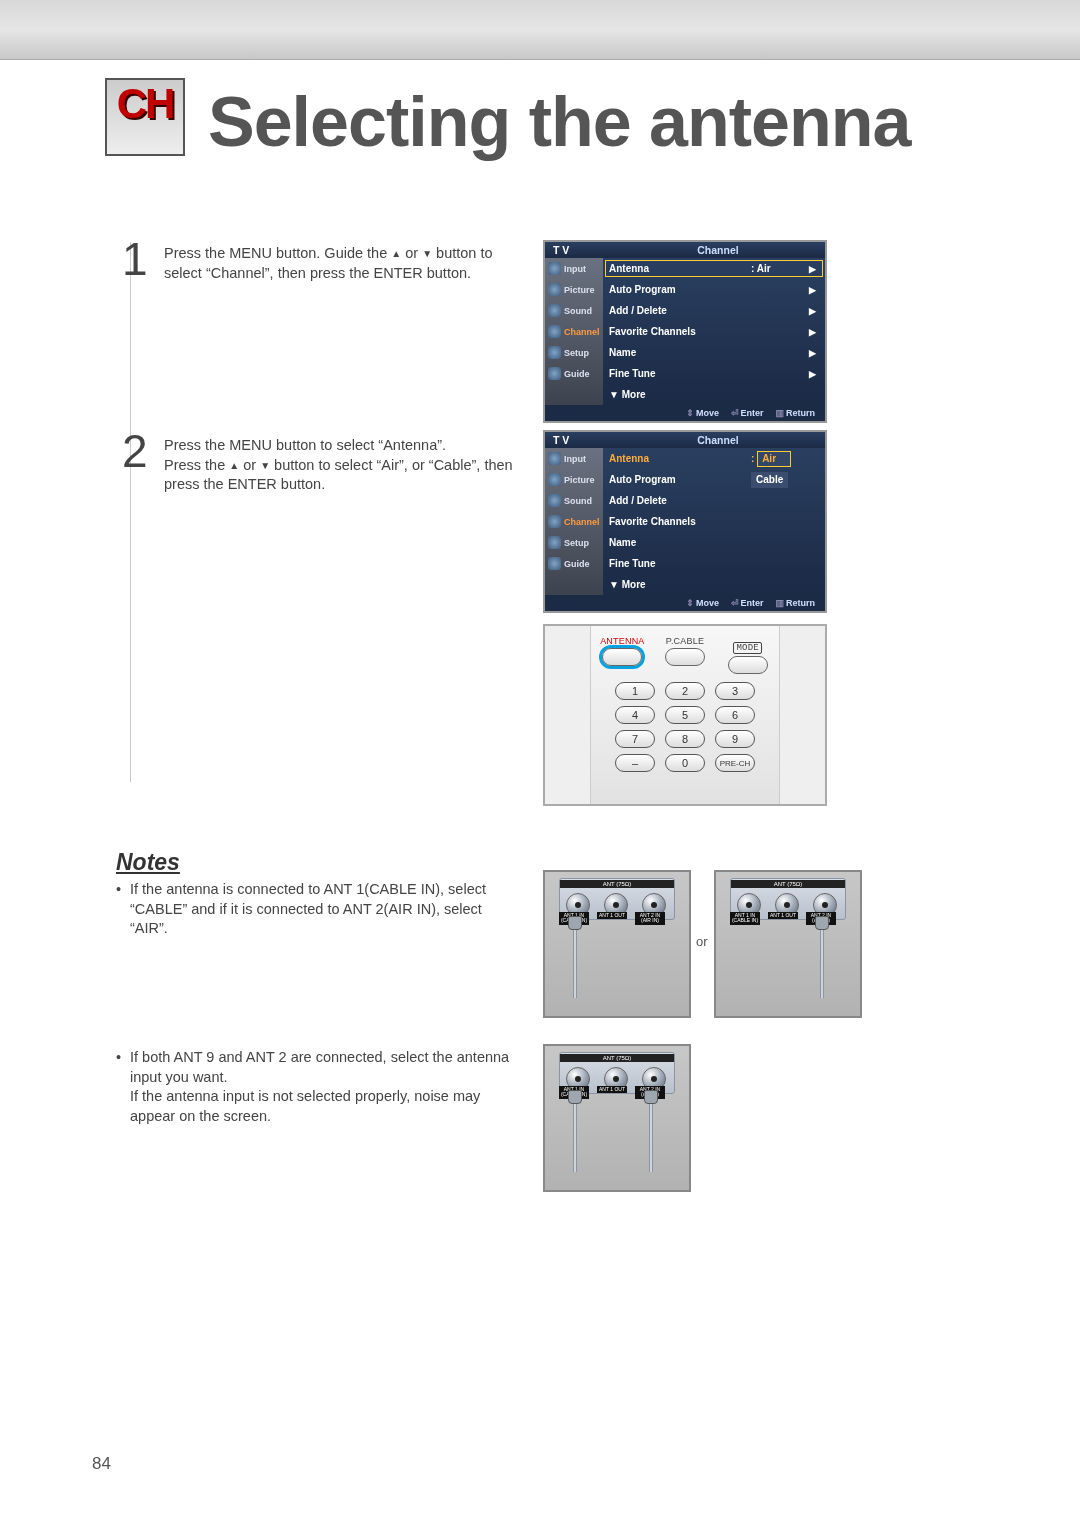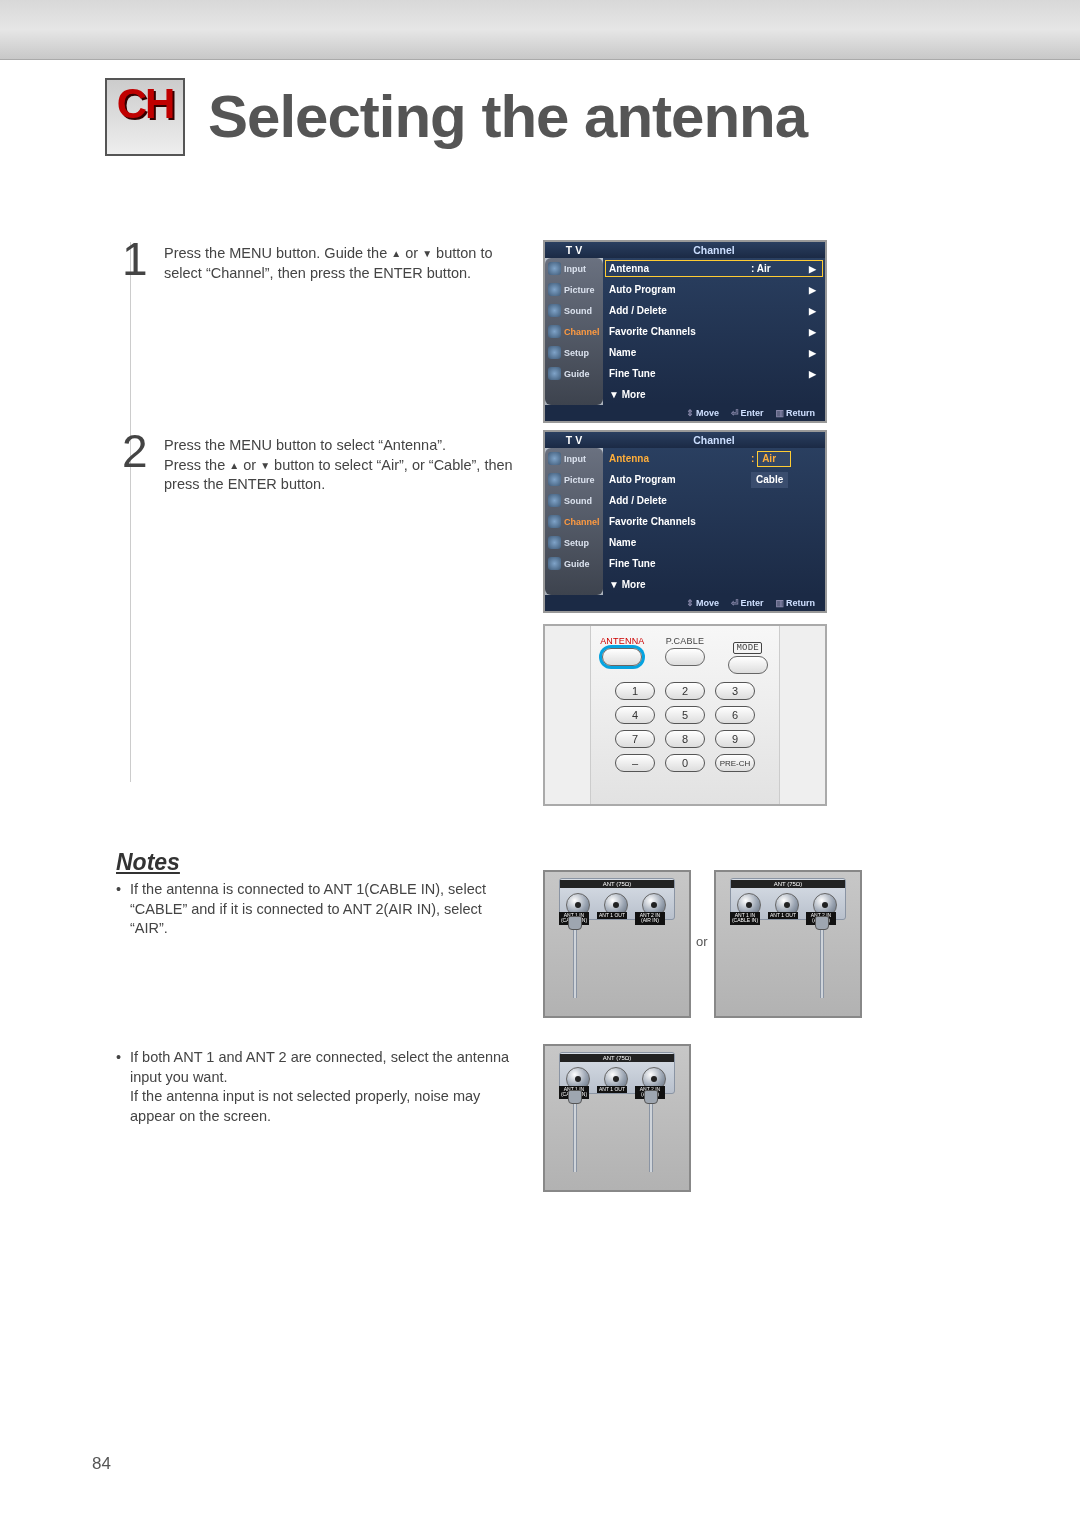--- a/index.html
+++ b/index.html
@@ -30,21 +30,21 @@
   .ch-badge span {
     font-size: 42px;
     font-weight: 900;
     color: #c00000;
     text-shadow: 2px 2px 0 #300;
     letter-spacing: -2px;
   }
   .page-title {
     position: absolute;
     left: 208px; top: 82px;
-    font-size: 60px;
+    font-size: 70px;
     font-weight: 700;
     color: #555;
     letter-spacing: -1px;
   }
   .vline {
     position: absolute;
     left: 130px;
     top: 242px;
     width: 1px;
     height: 540px;
@@ -80,27 +80,26 @@
     font-size: 10.5px;
     color: #fff;
   }
   .osd-header {
     display: flex;
     background: linear-gradient(#2a3f60,#1b2a45);
     height: 16px;
     align-items: center;
     font-weight: 700;
   }
-  .osd-header .tvlabel { width: 58px; text-align: center; }
+  .osd-header .tvlabel { width: 58px; text-align: left; margin-left: 8px; }
   .osd-header .chlabel { flex: 1; text-align: center; color: #ccdfff; }
   .osd-body { display: flex; }
   .osd-side {
     width: 58px;
     background: linear-gradient(#6a7180,#3d434e);
-    border-radius: 6px;
   }
   .osd-side .srow {
     height: 21px;
     display: flex;
     align-items: center;
     gap: 3px;
     padding-left: 3px;
     color: #dbe2ee;
     font-size: 9px;
     font-weight: 600;
@@ -536,21 +535,21 @@
   </div>
 </div>
 
 <div class="notes-title">Notes</div>
 <div class="note" id="note1">
   <span class="bullet">•</span>
   <span class="ntext">If the antenna is connected to ANT 1(CABLE IN), select “CABLE” and if it is connected to ANT 2(AIR IN), select “AIR”.</span>
 </div>
 <div class="note" id="note2">
   <span class="bullet">•</span>
-  <span class="ntext" style="white-space:pre-line">If both ANT 1 and ANT 2 are connected, select the antenna input you want.
+  <span class="ntext" style="white-space:pre-line">If both ANT 9 and ANT 2 are connected, select the antenna input you want.
 If the antenna input is not selected properly, noise may appear on the screen.</span>
 </div>
 
 <div class="or-label">or</div>
 
 <div class="ant-diag" id="diag1">
   <div class="plate">
     <div class="plabel">ANT (75Ω)</div>
     <div class="conn" style="left:6px"></div>
     <div class="conn" style="left:44px"></div>

